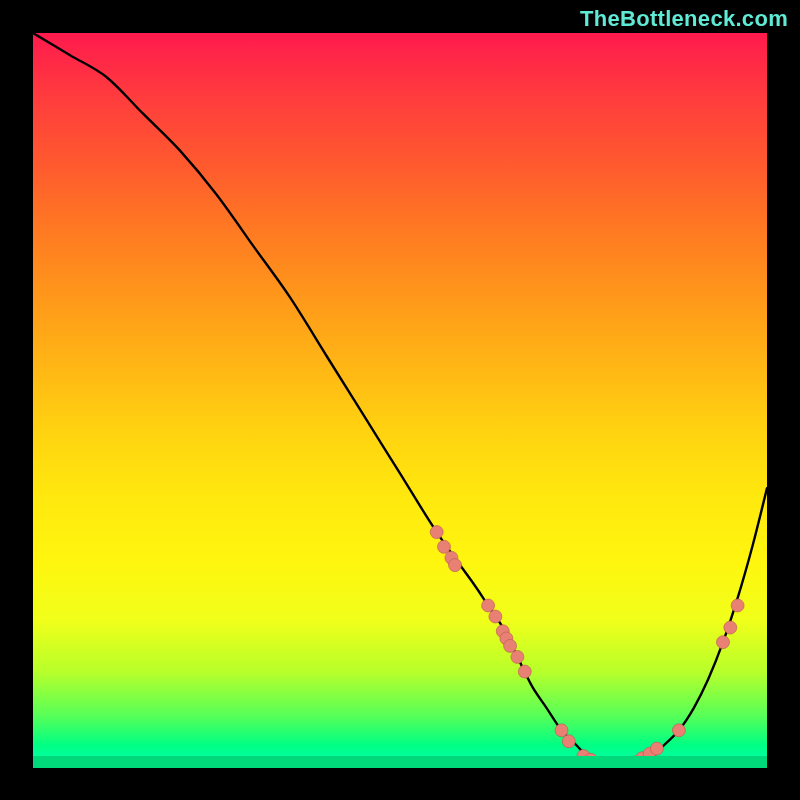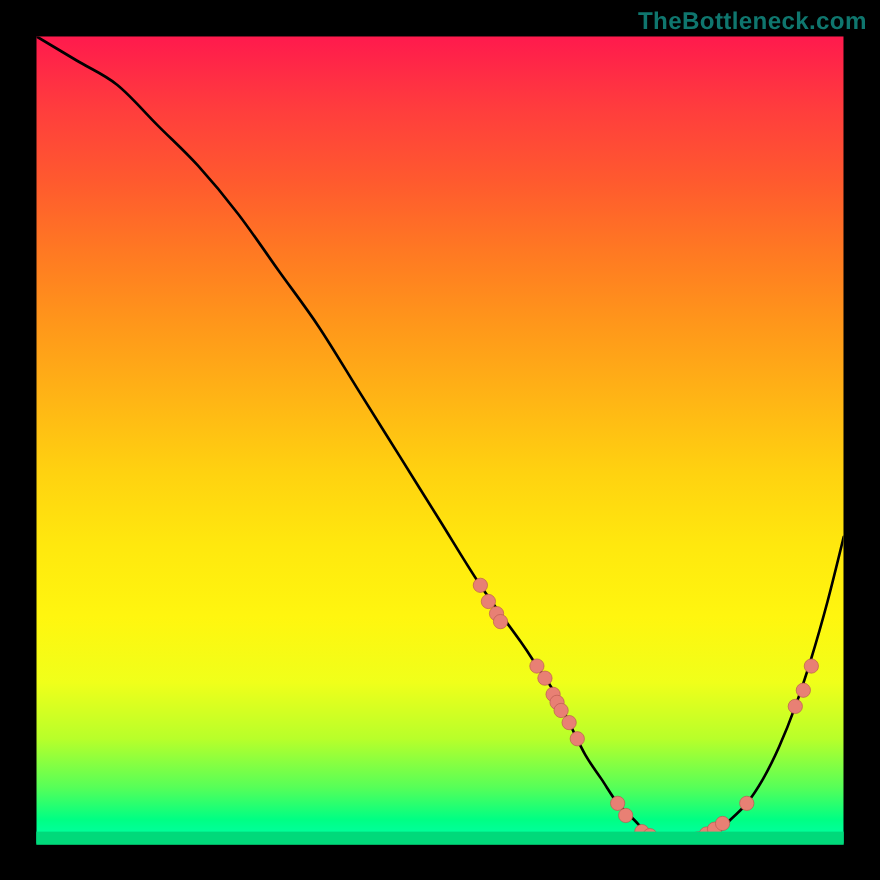--- a/index.html
+++ b/index.html
@@ -14,21 +14,21 @@
   .container {
     position: relative;
     width: 800px;
     height: 800px;
     background: #000;
   }
   .watermark {
     position: absolute;
     top: 6px;
     right: 12px;
-    color: #0f766e;
+    color: #5eead4;
     font-family: Arial, Helvetica, sans-serif;
     font-size: 22px;
     font-weight: bold;
     letter-spacing: 0.3px;
     z-index: 10;
   }
   .plot-area {
     position: absolute;
     left: 33px;
     top: 33px;

